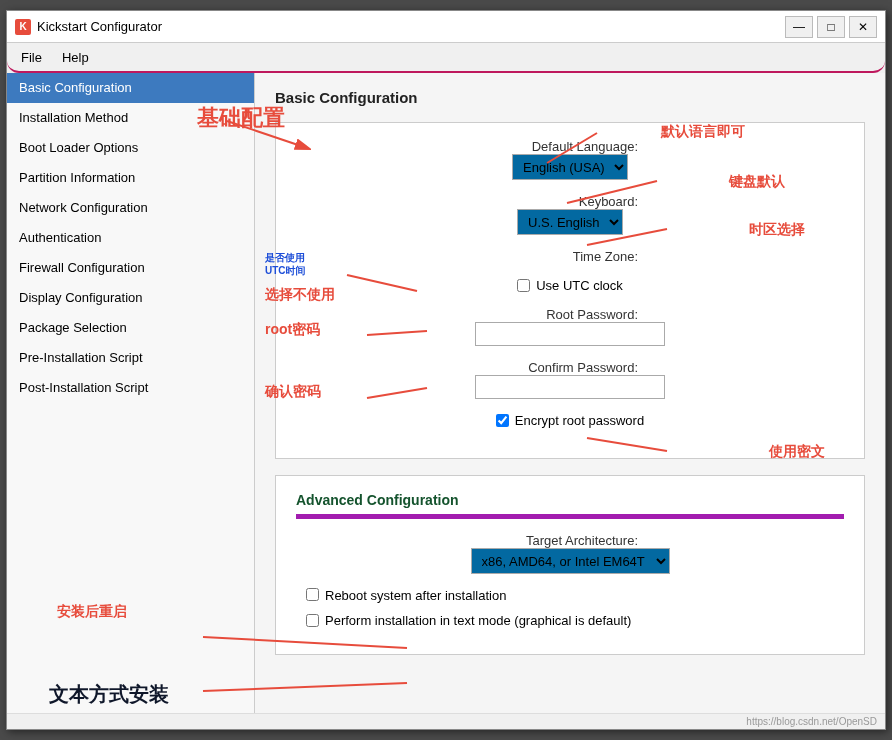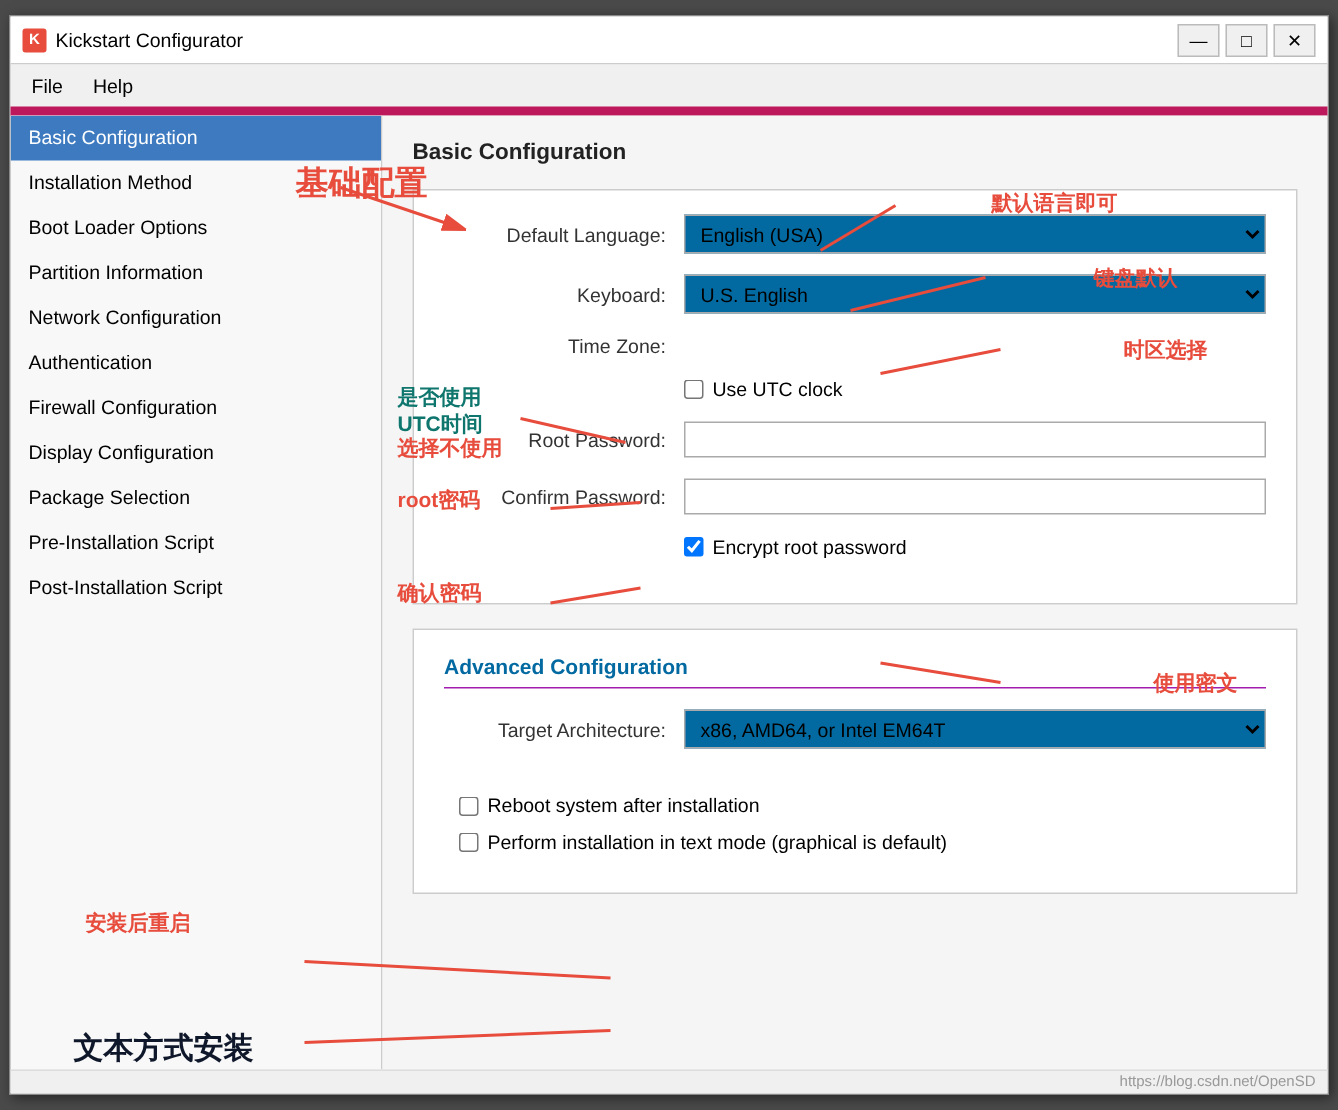--- a/index.html
+++ b/index.html
@@ -66,23 +66,24 @@
       display: flex;
       align-items: center;
       justify-content: center;
       font-size: 12px;
     }
     .menu-bar {
       background: #f0f0f0;
       padding: 14px 8px;
       display: flex;
       gap: 8px;
-      border-bottom: 6px solid #be185d;
+      border-bottom: 2px solid #be185d;
       height: 24px;
       align-items: center;
+      border-radius: 12px;
     }
     .menu-item {
       padding: 2px 6px;
       cursor: pointer;
       font-size: 13px;
     }
     .content-area {
       display: flex;
       flex: 1;
       overflow: hidden;
@@ -121,20 +122,21 @@
     .form-section {
       background: #fff;
       border: 1px solid #ccc;
       padding: 16px 20px;
       margin-bottom: 16px;
     }
     .form-row {
       display: flex;
       align-items: center;
       margin-bottom: 14px;
+      flex-direction: column;
     }
     .form-label {
       width: 160px;
       text-align: right;
       padding-right: 12px;
       font-size: 13px;
       color: #333;
       flex-shrink: 0;
     }
     .form-control {
@@ -163,22 +165,22 @@
     .checkbox-row {
       display: flex;
       align-items: center;
       margin-bottom: 10px;
       margin-left: 10px;
     }
     .advanced-section-title {
       font-size: 14px;
       font-weight: bold;
       margin-bottom: 14px;
-      color: #0369a1;
-      border-bottom: 1px solid #a21caf;
+      color: #14532d;
+      border-bottom: 5px solid #a21caf;
       padding-bottom: 6px;
     }
     .overlay {
       position: absolute;
       top: 0; left: 0; right: 0; bottom: 0;
       pointer-events: none;
       overflow: hidden;
     }
   </style>
 </head>
@@ -287,21 +289,21 @@
         <div class="form-row">
           <div class="form-label">Target Architecture:</div>
           <div class="form-control">
             <select>
               <option>x86, AMD64, or Intel EM64T</option>
             </select>
           </div>
         </div>
 
         <div class="checkbox-row">
-          <label style="display:flex;align-items:flex-end;cursor:pointer;margin-top:16px;">
+          <label style="display:flex;align-items:flex-start;cursor:pointer;">
             <input type="checkbox" style="">
             <span>Reboot system after installation</span>
           </label>
         </div>
 
         <div class="checkbox-row">
           <label style="display:flex;align-items:center;cursor:pointer;">
             <input type="checkbox" style="">
             <span>Perform installation in text mode (graphical is default)</span>
           </label>
@@ -312,21 +314,21 @@
     <div class="overlay">
 
       <div style="position:absolute;top:30px;left:190px;font-size:22px;font-weight:bold;color:#e74c3c;">基础配置</div>
 
       <div style="position:absolute;top:50px;right:140px;color:#e74c3c;font-size:14px;font-weight:bold;">默认语言即可</div>
 
       <div style="position:absolute;top:100px;right:100px;color:#e74c3c;font-size:14px;font-weight:bold;">键盘默认</div>
 
       <div style="position:absolute;top:148px;right:80px;color:#e74c3c;font-size:14px;font-weight:bold;">时区选择</div>
 
-      <div style="position:absolute;top:178px;left:258px;color:#0f766e;font-size:14px;font-weight:bold;line-height:1.3;">
+      <div style="position:absolute;top:178px;left:258px;color:#1d4ed8;font-size:10px;font-weight:bold;line-height:1.3;">
         <div>是否使用</div>
         <div>UTC时间</div>
       </div>
 
       <div style="position:absolute;top:213px;left:258px;color:#e74c3c;font-size:14px;font-weight:bold;">选择不使用</div>
 
       <div style="position:absolute;top:248px;left:258px;color:#e74c3c;font-size:14px;font-weight:bold;">root密码</div>
 
       <div style="position:absolute;top:310px;left:258px;color:#e74c3c;font-size:14px;font-weight:bold;">确认密码</div>
 

